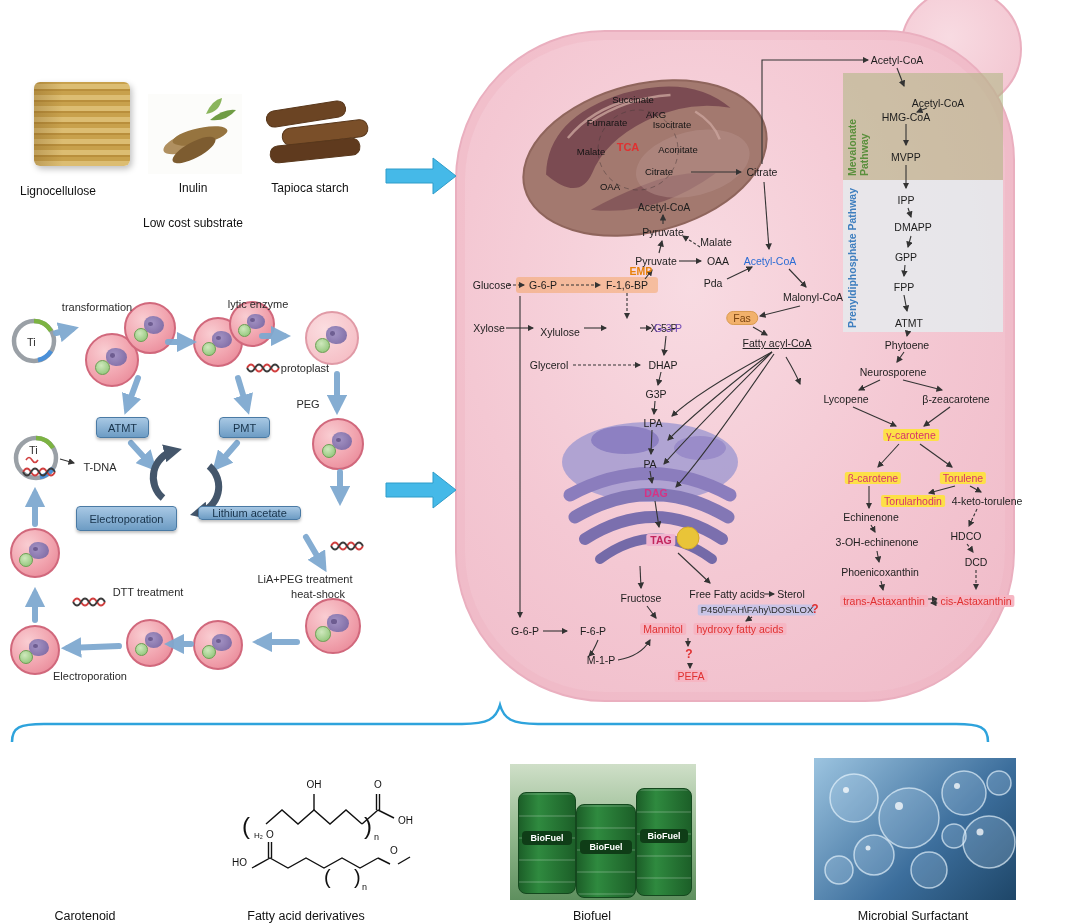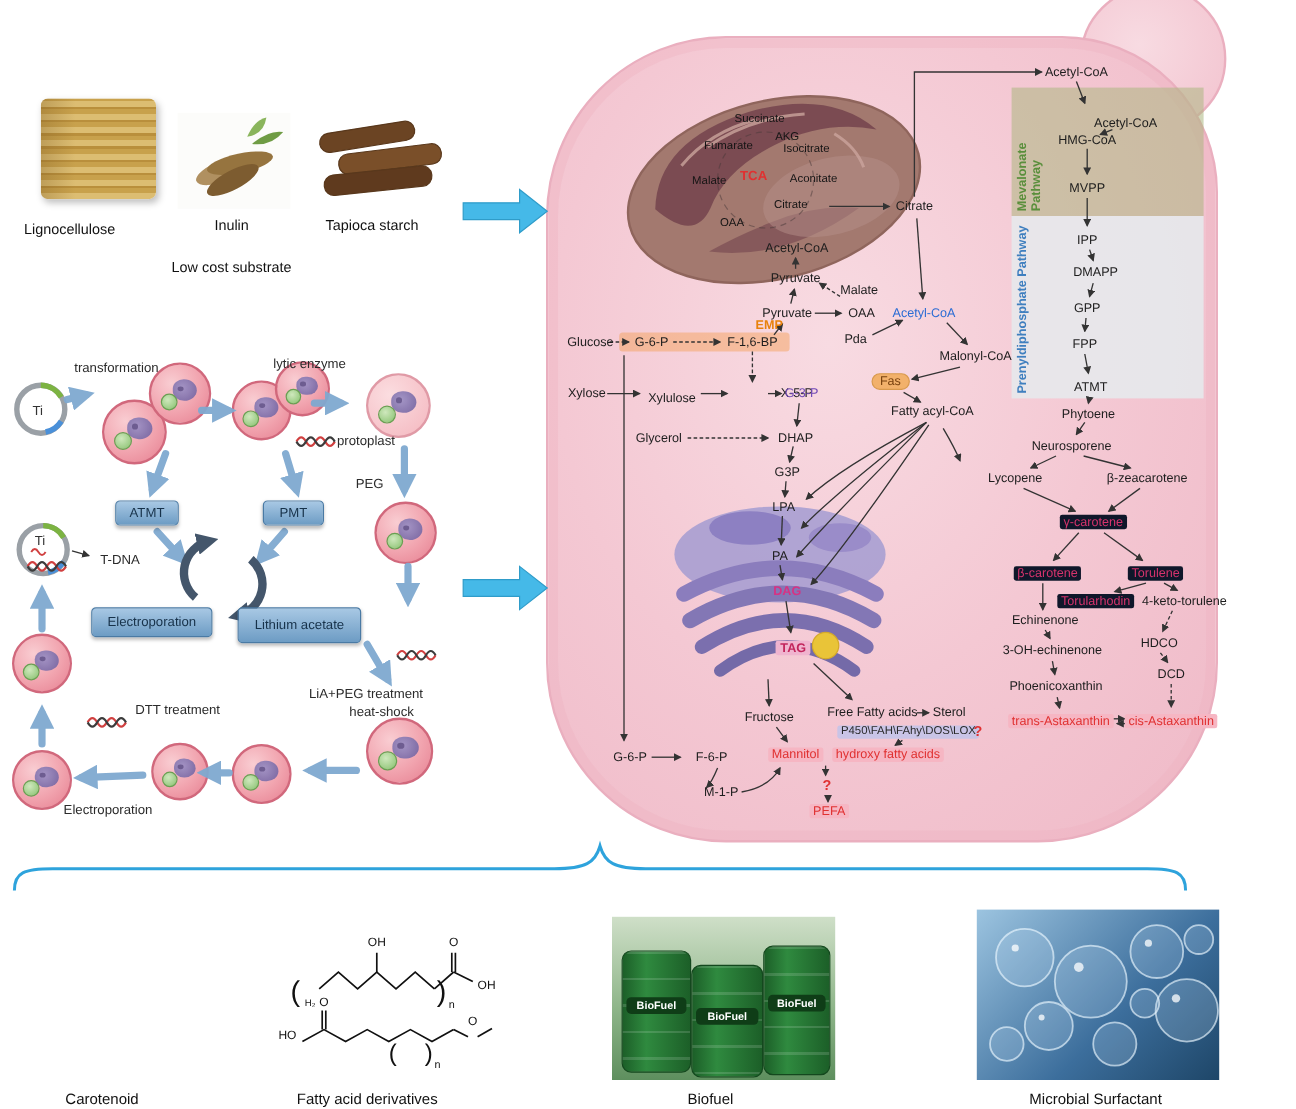--- a/index.html
+++ b/index.html
@@ -33,21 +33,21 @@
   #transform-layer{z-index:16;}
   .pnode{position:absolute;transform:translate(-50%,-50%);font-size:10.5px;line-height:1.15;
          white-space:nowrap;color:#1d1d1d;}
   .mito{font-size:9.5px;color:#141414;}
   .tca{color:#e03131;font-weight:bold;font-size:11px;}
   .emp{color:#e8820c;font-weight:bold;}
   .purple{color:#7048b6;}
   .blue{color:#2b6cd4;}
   .magenta{color:#d63384;font-weight:600;}
   .taghl{background:#f0b4cf;color:#c2255c;font-weight:bold;padding:0 4px;border-radius:2px;}
-  .pinkhl{background:#0f172a;color:#d6336c;padding:0 3px;border-radius:2px;}
+  .pinkhl{background:#fde047;color:#d6336c;padding:0 3px;border-radius:2px;}
   .pinkhl2{background:#f6b6c3;color:#e03131;padding:0 3px;border-radius:2px;}
   .lavhl{background:#c9c4e6;color:#2a2a2a;padding:0 3px;border-radius:2px;font-size:9.5px;}
   .qmark{color:#e03131;font-weight:bold;font-size:12px;}
   .fasn{background:#f2b16b;color:#7a4310;padding:0 6px;border-radius:8px;border:1px solid #d99a4e;}
   .tlabel{font-size:11px;color:#2b2b2b;}
 
   
   .tbtn{position:absolute;background:linear-gradient(180deg,#a8c8e4,#6d9cc4);border:1px solid #4a7aa4;
         border-radius:4px;color:#17324a;font-size:11px;display:flex;align-items:center;justify-content:center;
         box-shadow:0 2px 3px rgba(0,0,0,.25);z-index:25;box-sizing:border-box;}
@@ -164,21 +164,21 @@
     <circle cx="26" cy="26" r="20" fill="#fff" stroke="#9aa0a6" stroke-width="4.5"></circle>
     <path d="M26,6 A20,20 0 0 1 43,16" stroke="#7cb342" stroke-width="4.5" fill="none"></path>
     <path d="M43,36 A20,20 0 0 1 30,45" stroke="#4a90d9" stroke-width="4.5" fill="none"></path>
     <path d="M16,28 q3,-5 6,0 t6,0" stroke="#d04040" stroke-width="1.6" fill="none"></path>
     <text x="19" y="22" font-size="11" fill="#333">Ti</text>
   </svg>
 
   <div class="tbtn" style="left:96px;top:417px;width:53px;height:21px">ATMT</div>
   <div class="tbtn" style="left:219px;top:417px;width:51px;height:21px">PMT</div>
   <div class="tbtn" style="left:76px;top:506px;width:101px;height:25px">Electroporation</div>
-  <div class="tbtn" style="left:198px;top:506px;width:103px;height:30px">Lithium acetate</div>
+  <div class="tbtn" style="left:198px;top:506px;width:103px;height:14px">Lithium acetate</div>
 
   <div id="transform-layer">
       <div class="ycell" style="left: 85px; top: 333px; width: 54px; height: 54px;">
         <i class="nuc"></i>
         <i class="org"></i>
       </div>
       <div class="ycell" style="left: 124px; top: 302px; width: 52px; height: 52px;">
         <i class="nuc"></i>
         <i class="org"></i>
       </div>
@@ -383,21 +383,21 @@
       <div class="pnode  magenta" style="left: 656px; top: 493px;">DAG</div>
       <div class="pnode  taghl" style="left: 661px; top: 540px;">TAG</div>
       <div class="pnode  " style="left: 663px; top: 232px;">Pyruvate</div>
       <div class="pnode  " style="left: 716px; top: 242px;">Malate</div>
       <div class="pnode  " style="left: 656px; top: 261px;">Pyruvate</div>
       <div class="pnode  " style="left: 718px; top: 261px;">OAA</div>
       <div class="pnode  " style="left: 713px; top: 283px;">Pda</div>
       <div class="pnode  blue" style="left: 770px; top: 261px;">Acetyl-CoA</div>
       <div class="pnode  " style="left: 813px; top: 297px;">Malonyl-CoA</div>
       <div class="pnode  fasn" style="left: 742px; top: 318px;">Fas</div>
-      <div class="pnode  " style="left: 777px; top: 343px;">Fatty acyl-CoA</div>
+      <div class="pnode  " style="left: 777px; top: 343px; text-decoration: underline;">Fatty acyl-CoA</div>
       <div class="pnode  " style="left: 938px; top: 103px;">Acetyl-CoA</div>
       <div class="pnode  " style="left: 906px; top: 117px;">HMG-CoA</div>
       <div class="pnode  " style="left: 906px; top: 157px;">MVPP</div>
       <div class="pnode  " style="left: 906px; top: 200px;">IPP</div>
       <div class="pnode  " style="left: 913px; top: 227px;">DMAPP</div>
       <div class="pnode  " style="left: 906px; top: 257px;">GPP</div>
       <div class="pnode  " style="left: 904px; top: 287px;">FPP</div>
       <div class="pnode  " style="left: 909px; top: 323px;">ATMT</div>
       <div class="pnode  " style="left: 907px; top: 345px;">Phytoene</div>
       <div class="pnode  " style="left: 893px; top: 372px;">Neurosporene</div>

